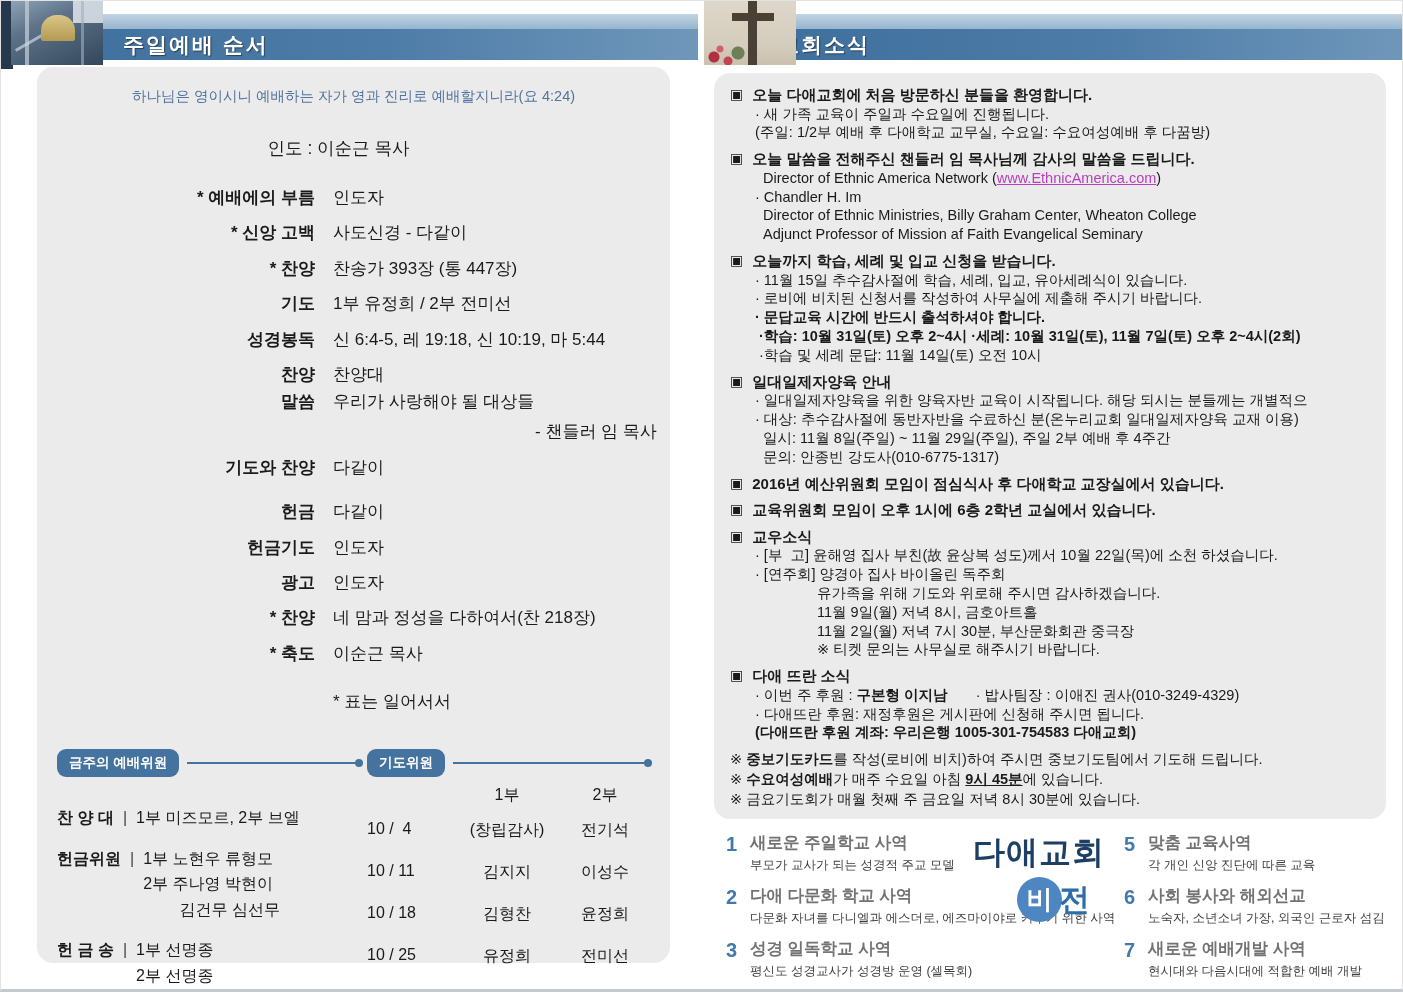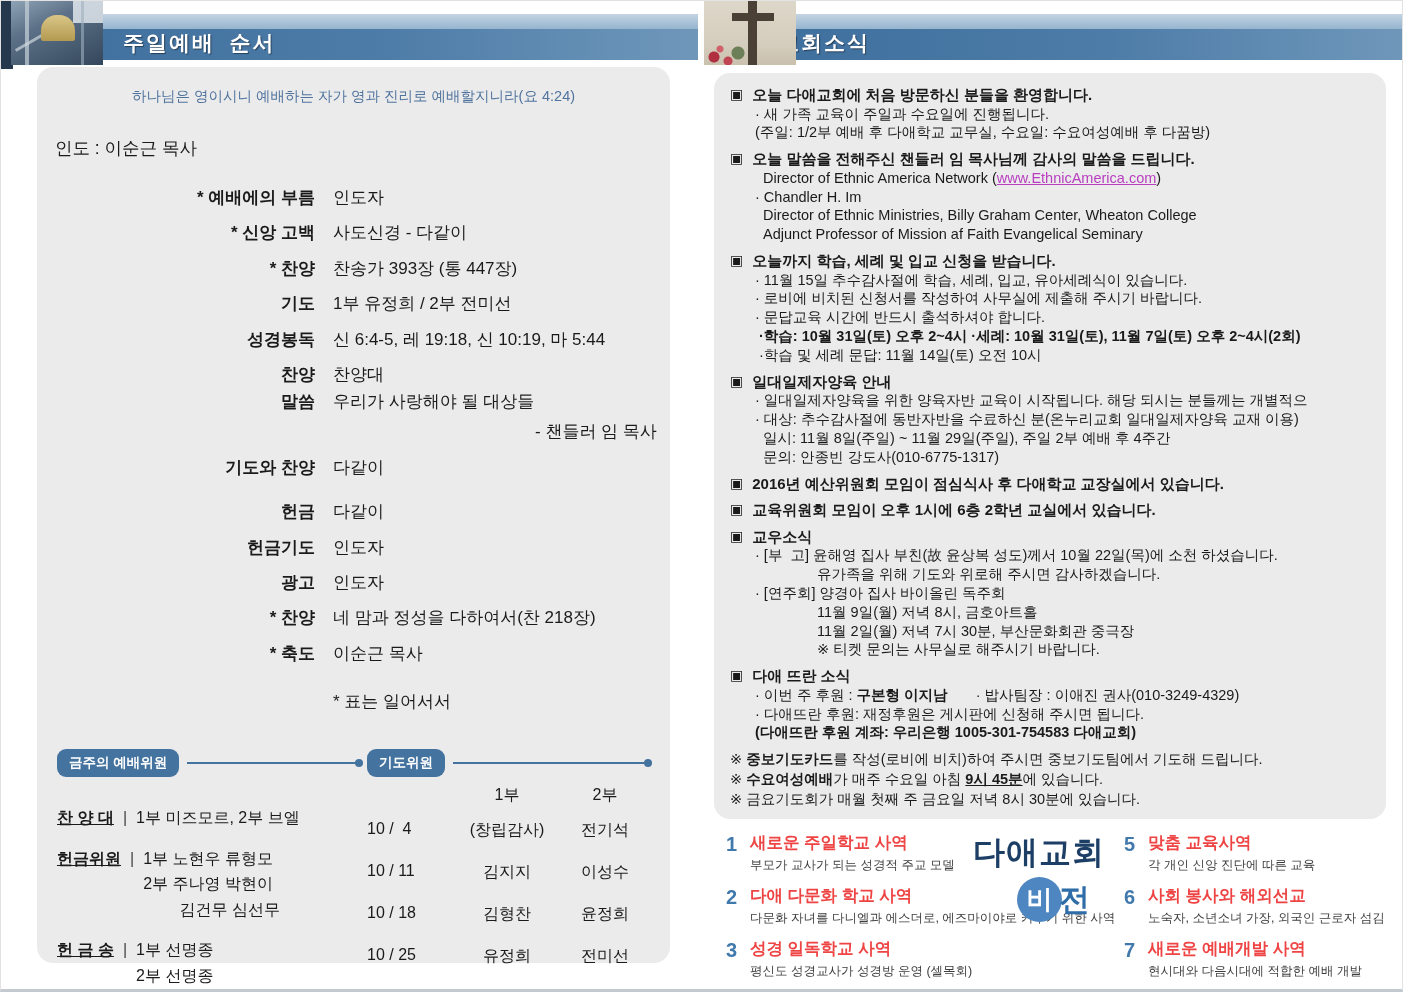--- a/index.html
+++ b/index.html
@@ -15,21 +15,21 @@
   .col-left  { left:0;   width:697px; }
   .col-right { left:703px; width:700px; }
 
   
   .hdr { position:relative; height:64px; }
   .hdr .strip { position:absolute; top:13px; left:0; right:0; height:17px;
     background:linear-gradient(180deg,#c3d4e2,#8fb0cc); }
   .hdr .band { position:absolute; top:28px; left:0; right:0; height:31px;
     background:linear-gradient(90deg,#3e6e9c,#4d7ca8 55%,#6f97ba);
     color:#fff; font-size:21px; font-weight:bold; letter-spacing:2px;
-    line-height:31px; padding-left:122px; text-shadow:1px 1px 1px rgba(0,0,0,.45);font-family:Liberation Mono, monospace; }
+    line-height:31px; padding-left:122px; text-shadow:1px 1px 1px rgba(0,0,0,.45); }
   .hdr-right .band { left:42px; border-top-left-radius:18px; padding-left:32px; }
   .hdr .edge { position:absolute; left:0; top:0; width:12px; height:68px; background:#25384e; }
   .photo { position:absolute; top:0; width:92px; height:64px; z-index:3; overflow:hidden; }
   .photo-bell { left:10px;
     background:linear-gradient(155deg,#8ea3b5 0%,#5d7288 35%,#33465c 100%); }
   .photo-bell .sky { position:absolute; right:0; top:0; width:30px; height:22px; background:#e8edf2; opacity:.8; }
   .photo-bell .bell { position:absolute; left:30px; top:14px; width:34px; height:26px;
     background:linear-gradient(#d9c687,#b49a52); border-radius:46% 46% 10% 10%/60% 60% 10% 10%; }
   .photo-bell .bar { position:absolute; left:14px; top:0; width:4px; height:64px; background:#c7d2da; opacity:.7; }
   .photo-bell .bar2 { position:absolute; left:70px; top:0; width:3px; height:64px; background:#9fb0bf; opacity:.6; }
@@ -44,21 +44,21 @@
                radial-gradient(circle at 16px 10px,#d0606a 3px,transparent 4px),
                radial-gradient(circle at 34px 14px,#6d7f57 6px,transparent 7px); }
 
   
   .panel { background:#ebebeb; border-radius:16px; }
   .panel-left { margin:2px 28px 0 36px; height:896px; padding:16px 18px 0 18px; }
   .panel-right { margin:8px 18px 0 10px; padding:12px 14px 10px 16px; }
 
   
   .verse { text-align:center; color:#51749e; font-size:14.5px; margin-top:4px; }
-  .leader { text-align:left; padding-right:30px; font-size:17.5px; margin:30px 0 28px; }
+  .leader { text-align:center; padding-right:30px; font-size:17.5px; margin:30px 0 28px; }
   .w-row { display:flex; margin-bottom:15px; font-size:17px; line-height:1.2; }
   .w-lbl { width:260px; text-align:right; font-weight:bold; white-space:pre; }
   .w-val { margin-left:18px; white-space:pre; }
   .w-tight { margin-bottom:7px; }
   .w-bold .w-val { font-weight:normal; }
   .w-sub { font-size:17px; margin:0 0 15px 480px; white-space:nowrap; }
   .w-gap { margin-bottom:24px; }
   .standing { font-size:17px; margin:26px 0 0 278px; }
 
   
@@ -66,21 +66,21 @@
   .c-left { width:308px; padding-left:2px; }
   .c-right { flex:1; padding-left:4px; }
   .badge-row { display:flex; align-items:center; height:28px; }
   .badge { background:#44739f; color:#fff; font-size:13.5px; font-weight:bold;
     padding:5px 12px; border-radius:9px; white-space:nowrap; }
   .badge-line { flex:1; height:2px; background:#44739f; margin-left:8px; position:relative; }
   .badge-line::after { content:""; position:absolute; right:0; top:-3px; width:8px; height:8px;
     border-radius:50%; background:#44739f; }
   .c-rows { margin-top:28px; font-size:16px; }
   .c-row { display:flex; margin-bottom:15px; line-height:1.6; }
-  .c-lbl { font-weight:bold; white-space:pre;text-decoration:underline; }
+  .c-lbl { font-weight:bold; white-space:pre; }
   .c-sep { margin:0 9px; color:#444; }
   .c-lines { white-space:pre-line; }
   .p-head { display:flex; font-size:16px; margin:8px 0 14px; }
   .p-row { display:flex; font-size:16px; margin-bottom:21px; }
   .p-date { width:84px; white-space:pre; }
   .p-c1 { width:112px; text-align:center; }
   .p-c2 { width:84px; text-align:center; }
 
   
   .news-item { margin-bottom:7px; }
@@ -92,21 +92,21 @@
   .notes > div { white-space:pre-wrap; }
   .link { color:#b93ec0; text-decoration:underline; cursor:pointer; }
 
   
   .vision { position:relative; height:225px; margin-top:12px; }
   .v-col { position:absolute; top:2px; }
   .v-left { left:22px; width:300px; }
   .v-right { left:420px; width:280px; }
   .v-item { display:flex; margin-bottom:12px; }
   .v-num { color:#4179ad; font-weight:bold; font-size:20px; width:24px; flex:none; line-height:1.1; }
-  .v-title { font-weight:bold; font-size:16.5px; color:#ef4444; line-height:1.15; }
+  .v-title { font-weight:bold; font-size:16.5px; color:#737373; line-height:1.15; }
   .v-desc { font-size:12.5px; color:#3d3d3d; margin-top:5px; white-space:nowrap; }
   .v-logo { position:absolute; left:255px; top:0; width:160px; text-align:center; }
   .logo-main { font-size:32px; font-weight:bold; color:#1d3f66; letter-spacing:1px; }
   .logo-vision { margin-top:2px; padding-left:58px; text-align:left; }
   .logo-circle { display:inline-block; width:45px; height:45px; border-radius:50%;
     background:#4d86c0; color:#fff; font-size:26px; font-weight:bold; line-height:45px;
     text-align:center; vertical-align:middle; }
   .logo-after { font-size:31px; font-weight:bold; color:#2f6da8; vertical-align:middle; margin-left:-3px; }
 </style>
 </head>
@@ -292,21 +292,21 @@
     </div>
 
     <div class="news-item">
       <div class="news-title">
           <span class="news-bullet">▣</span>
           <span>오늘까지 학습, 세례 및 입교 신청을 받습니다.</span>
         </div>
       <div class="news-lines">
         <div><span>· 11월 15일 추수감사절에 학습, 세례, 입교, 유아세례식이 있습니다.</span></div>
         <div><span>· 로비에 비치된 신청서를 작성하여 사무실에 제출해 주시기 바랍니다.</span></div>
-        <div><span style="font-weight: normal;">· 문답교육 시간에 반드시 출석하셔야 합니다.</span></div>
+        <div><span style="font-weight: bold;">· 문답교육 시간에 반드시 출석하셔야 합니다.</span></div>
         <div><span style="font-weight: bold;"> ·학습: 10월 31일(토) 오후 2~4시 ·세례: 10월 31일(토), 11월 7일(토) 오후 2~4시(2회)</span></div>
         <div><span> ·학습 및 세례 문답: 11월 14일(토) 오전 10시</span></div>
       </div>
     </div>
 
     <div class="news-item">
       <div class="news-title">
           <span class="news-bullet">▣</span>
           <span>일대일제자양육 안내</span>
         </div>
@@ -332,22 +332,22 @@
         </div>
     </div>
 
     <div class="news-item">
       <div class="news-title">
           <span class="news-bullet">▣</span>
           <span>교우소식</span>
         </div>
       <div class="news-lines">
         <div>· [부  고] 윤해영 집사 부친(故 윤상복 성도)께서 10월 22일(목)에 소천 하셨습니다.</div>
+        <div>· [연주회] 양경아 집사 바이올린 독주회</div>
         <div>　　　　 유가족을 위해 기도와 위로해 주시면 감사하겠습니다.</div>
-        <div>· [연주회] 양경아 집사 바이올린 독주회</div>
         <div>　　　　 11월 9일(월) 저녁 8시, 금호아트홀</div>
         <div>　　　　 11월 2일(월) 저녁 7시 30분, 부산문화회관 중극장</div>
         <div>　　　　 ※ 티켓 문의는 사무실로 해주시기 바랍니다.</div>
       </div>
     </div>
 
     <div class="news-item">
       <div class="news-title">
           <span class="news-bullet">▣</span>
           <span>다애 뜨란 소식</span>

